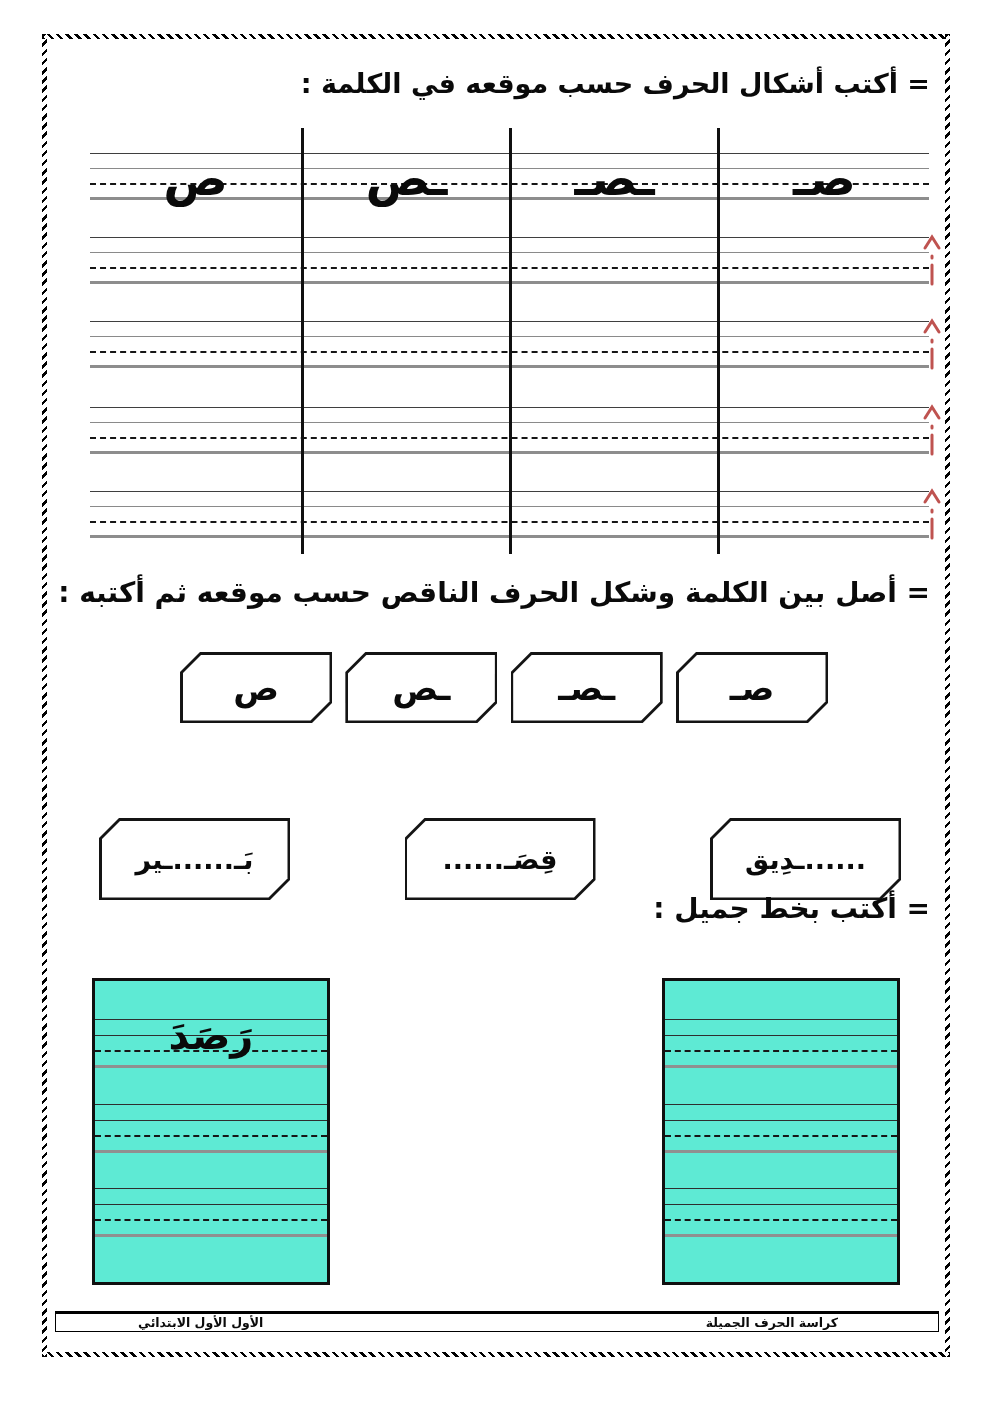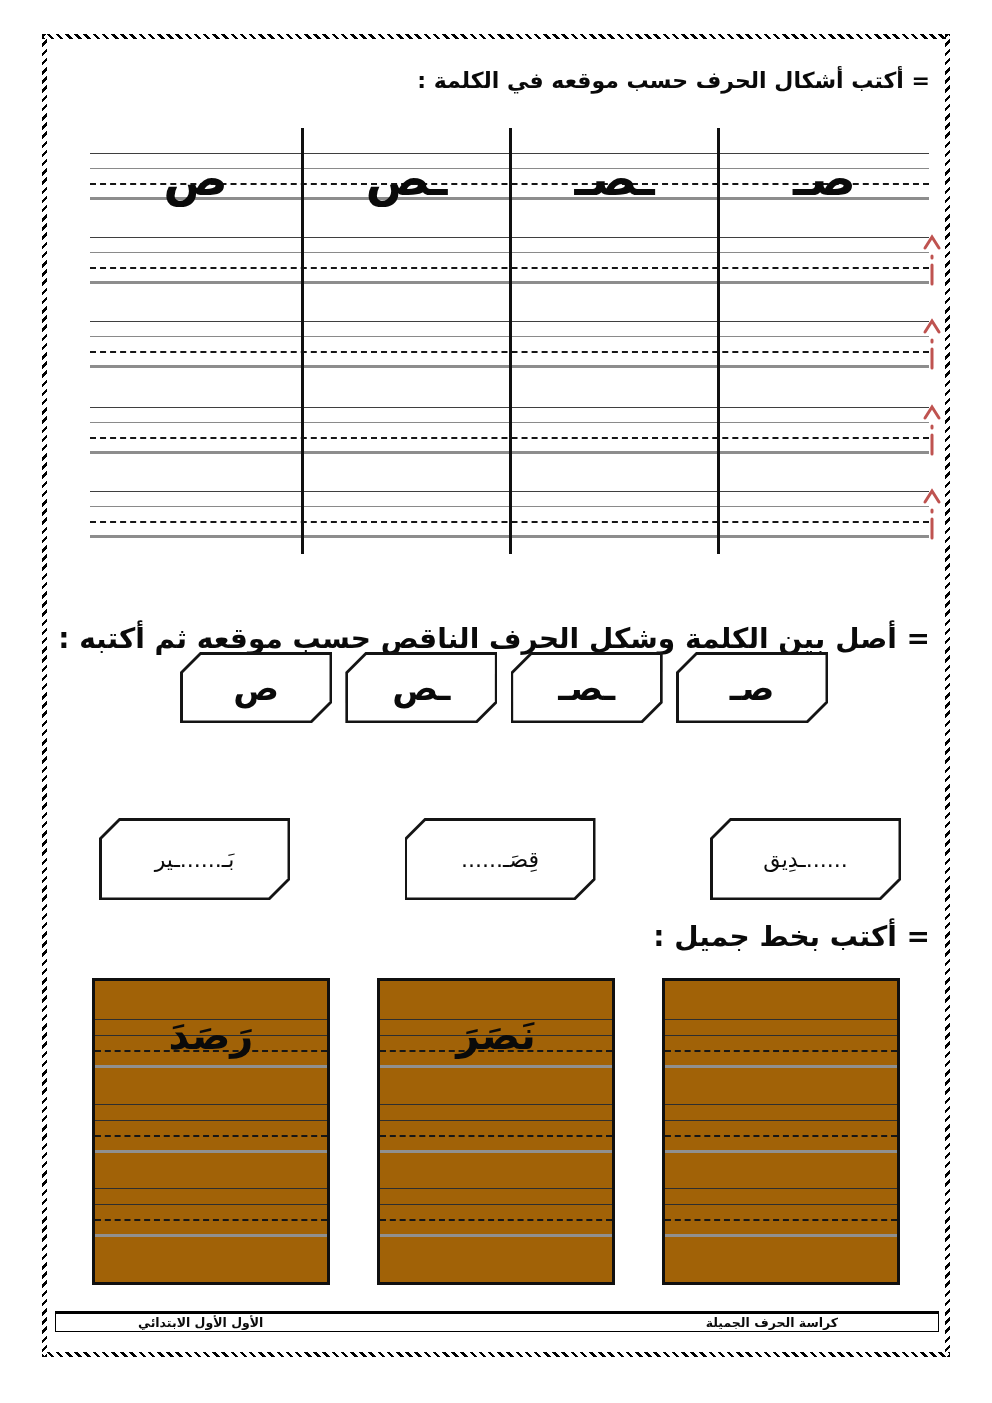--- a/index.html
+++ b/index.html
@@ -52,26 +52,26 @@
   
   .card .inner {
     position: absolute; inset: 2.5px; background: #ffffff;
     clip-path: polygon(19px 0, 100% 0, 100% calc(100% - 19px), calc(100% - 19px) 100%, 0 100%, 0 19px);
     display: flex; align-items: center; justify-content: center;
     direction: rtl;
   }
   .letter-card { width: 152px; height: 71px; }
   .letter-card .inner { font-size: 34px; font-weight: bold; color: #0a0a0a; }
   .word-card { width: 191px; height: 82px; }
-  .word-card .inner { font-size: 22px; font-weight: normal; color: #0a0a0a; letter-spacing: -1px; }
+  .word-card .inner { font-size: 27px; font-weight: bold; color: #0a0a0a; letter-spacing: -1px; }
 
   
   .copy-row { position: absolute; left: 92px; top: 978px; width: 808px; height: 307px;
               display: flex; direction: rtl; justify-content: space-between; }
-  .copy-box { position: relative; width: 238px; height: 307px; border: 3.5px solid #101010; background: #a16207; }
+  .copy-box { position: relative; width: 238px; height: 307px; border: 3.5px solid #101010; background: #5eead4; }
   .copy-box .rule-group { height: 47px; }
   .copy-box .rl.l1 { border-top-color: #2e2e2e; }
   .copy-box .rl.l2 { top: 16px; border-top-color: #2e2e2e; border-top-width: 1.3px; }
   .copy-box .rl.ld { top: 31px; }
   .copy-box .rl.l4 { top: 46px; border-top: 3.5px solid #909090; }
   .copy-word {
     position: absolute; top: 12px; left: 0; width: 100%; height: 60px;
     display: flex; align-items: flex-end; justify-content: center;
     font-size: 40px; font-weight: bold; color: #0a0a0a; line-height: 0.9;
   }
@@ -92,21 +92,21 @@
 </head>
 <body>
 
 <div class="page">
 
   <div class="edge h" style="left:42px; top:34px;  width:908px;"></div>
   <div class="edge h" style="left:42px; top:1352px; width:908px;"></div>
   <div class="edge v" style="left:42px; top:34px;  height:1323px;"></div>
   <div class="edge v" style="left:945px; top:34px; height:1323px;"></div>
 
-  <div class="sec-title" style="right:62px; top:68px; font-size:22px;">= أكتب أشكال الحرف حسب موقعه في الكلمة :</div>
+  <div class="sec-title" style="right:62px; top:68px; font-size:27px;">= أكتب أشكال الحرف حسب موقعه في الكلمة :</div>
 
   <div class="table1">
 
     <div class="rule-group" style="top:25px;">
       <div class="rl l1"></div>
         <div class="rl l2"></div>
         <div class="rl ld"></div>
         <div class="rl l4"></div>
     </div>
     <div class="rule-group" style="top:109px;">
@@ -166,21 +166,21 @@
     </g>
   </svg>
   <svg class="arrow" style="top:488px;" viewBox="0 0 20 54">
     <g fill="none" stroke-width="3" stroke-linecap="round" stroke="#bf5350">
       <path d="M3 14 L10 3 L17 14"></path>
         <path d="M10 22 L10 24"></path>
         <path d="M10 31 L10 50"></path>
     </g>
   </svg>
 
-  <div class="sec-title" style="right:62px; top:576px;margin-top:46px;">= أصل بين الكلمة وشكل الحرف الناقص حسب موقعه ثم أكتبه :</div>
+  <div class="sec-title" style="right:62px; top:576px;">= أصل بين الكلمة وشكل الحرف الناقص حسب موقعه ثم أكتبه :</div>
 
   <div class="cards-row" style="left:180px; top:652px; width:648px; height:71px;">
     <div class="card letter-card">
       <div class="inner">صـ</div>
     </div>
     <div class="card letter-card">
       <div class="inner">ـصـ</div>
     </div>
     <div class="card letter-card">
       <div class="inner">ـص</div>
@@ -195,21 +195,21 @@
       <div class="inner">......ـدِيق</div>
     </div>
     <div class="card word-card">
       <div class="inner">قِصَـ......</div>
     </div>
     <div class="card word-card">
       <div class="inner">بَـ......ـير</div>
     </div>
   </div>
 
-  <div class="sec-title" style="right:62px; top:920px;">= أكتب بخط جميل :</div>
+  <div class="sec-title" style="right:62px; top:892px;">= أكتب بخط جميل :</div>
 
   <div class="copy-row">
     <div class="copy-box">
       <div class="rule-group" style="top:38px;">
         <div class="rl l1"></div>
           <div class="rl l2"></div>
           <div class="rl ld"></div>
           <div class="rl l4"></div>
       </div>
       <div class="rule-group" style="top:123px;">
@@ -237,41 +237,20 @@
           <div class="rl l2"></div>
           <div class="rl ld"></div>
           <div class="rl l4"></div>
       </div>
       <div class="rule-group" style="top:207px;">
         <div class="rl l1"></div>
           <div class="rl l2"></div>
           <div class="rl ld"></div>
           <div class="rl l4"></div>
       </div>
-      <div class="copy-word">نَصَرَ</div>
-    </div>
-    <div class="copy-box">
-      <div class="rule-group" style="top:38px;">
-        <div class="rl l1"></div>
-          <div class="rl l2"></div>
-          <div class="rl ld"></div>
-          <div class="rl l4"></div>
-      </div>
-      <div class="rule-group" style="top:123px;">
-        <div class="rl l1"></div>
-          <div class="rl l2"></div>
-          <div class="rl ld"></div>
-          <div class="rl l4"></div>
-      </div>
-      <div class="rule-group" style="top:207px;">
-        <div class="rl l1"></div>
-          <div class="rl l2"></div>
-          <div class="rl ld"></div>
-          <div class="rl l4"></div>
-      </div>
       <div class="copy-word">رَصَدَ</div>
     </div>
   </div>
 
   <div class="footer-bar">
     <span>كراسة الحرف الجميلة</span>
     <span>الأول الأول الابتدائي</span>
   </div>
 
 </div>

